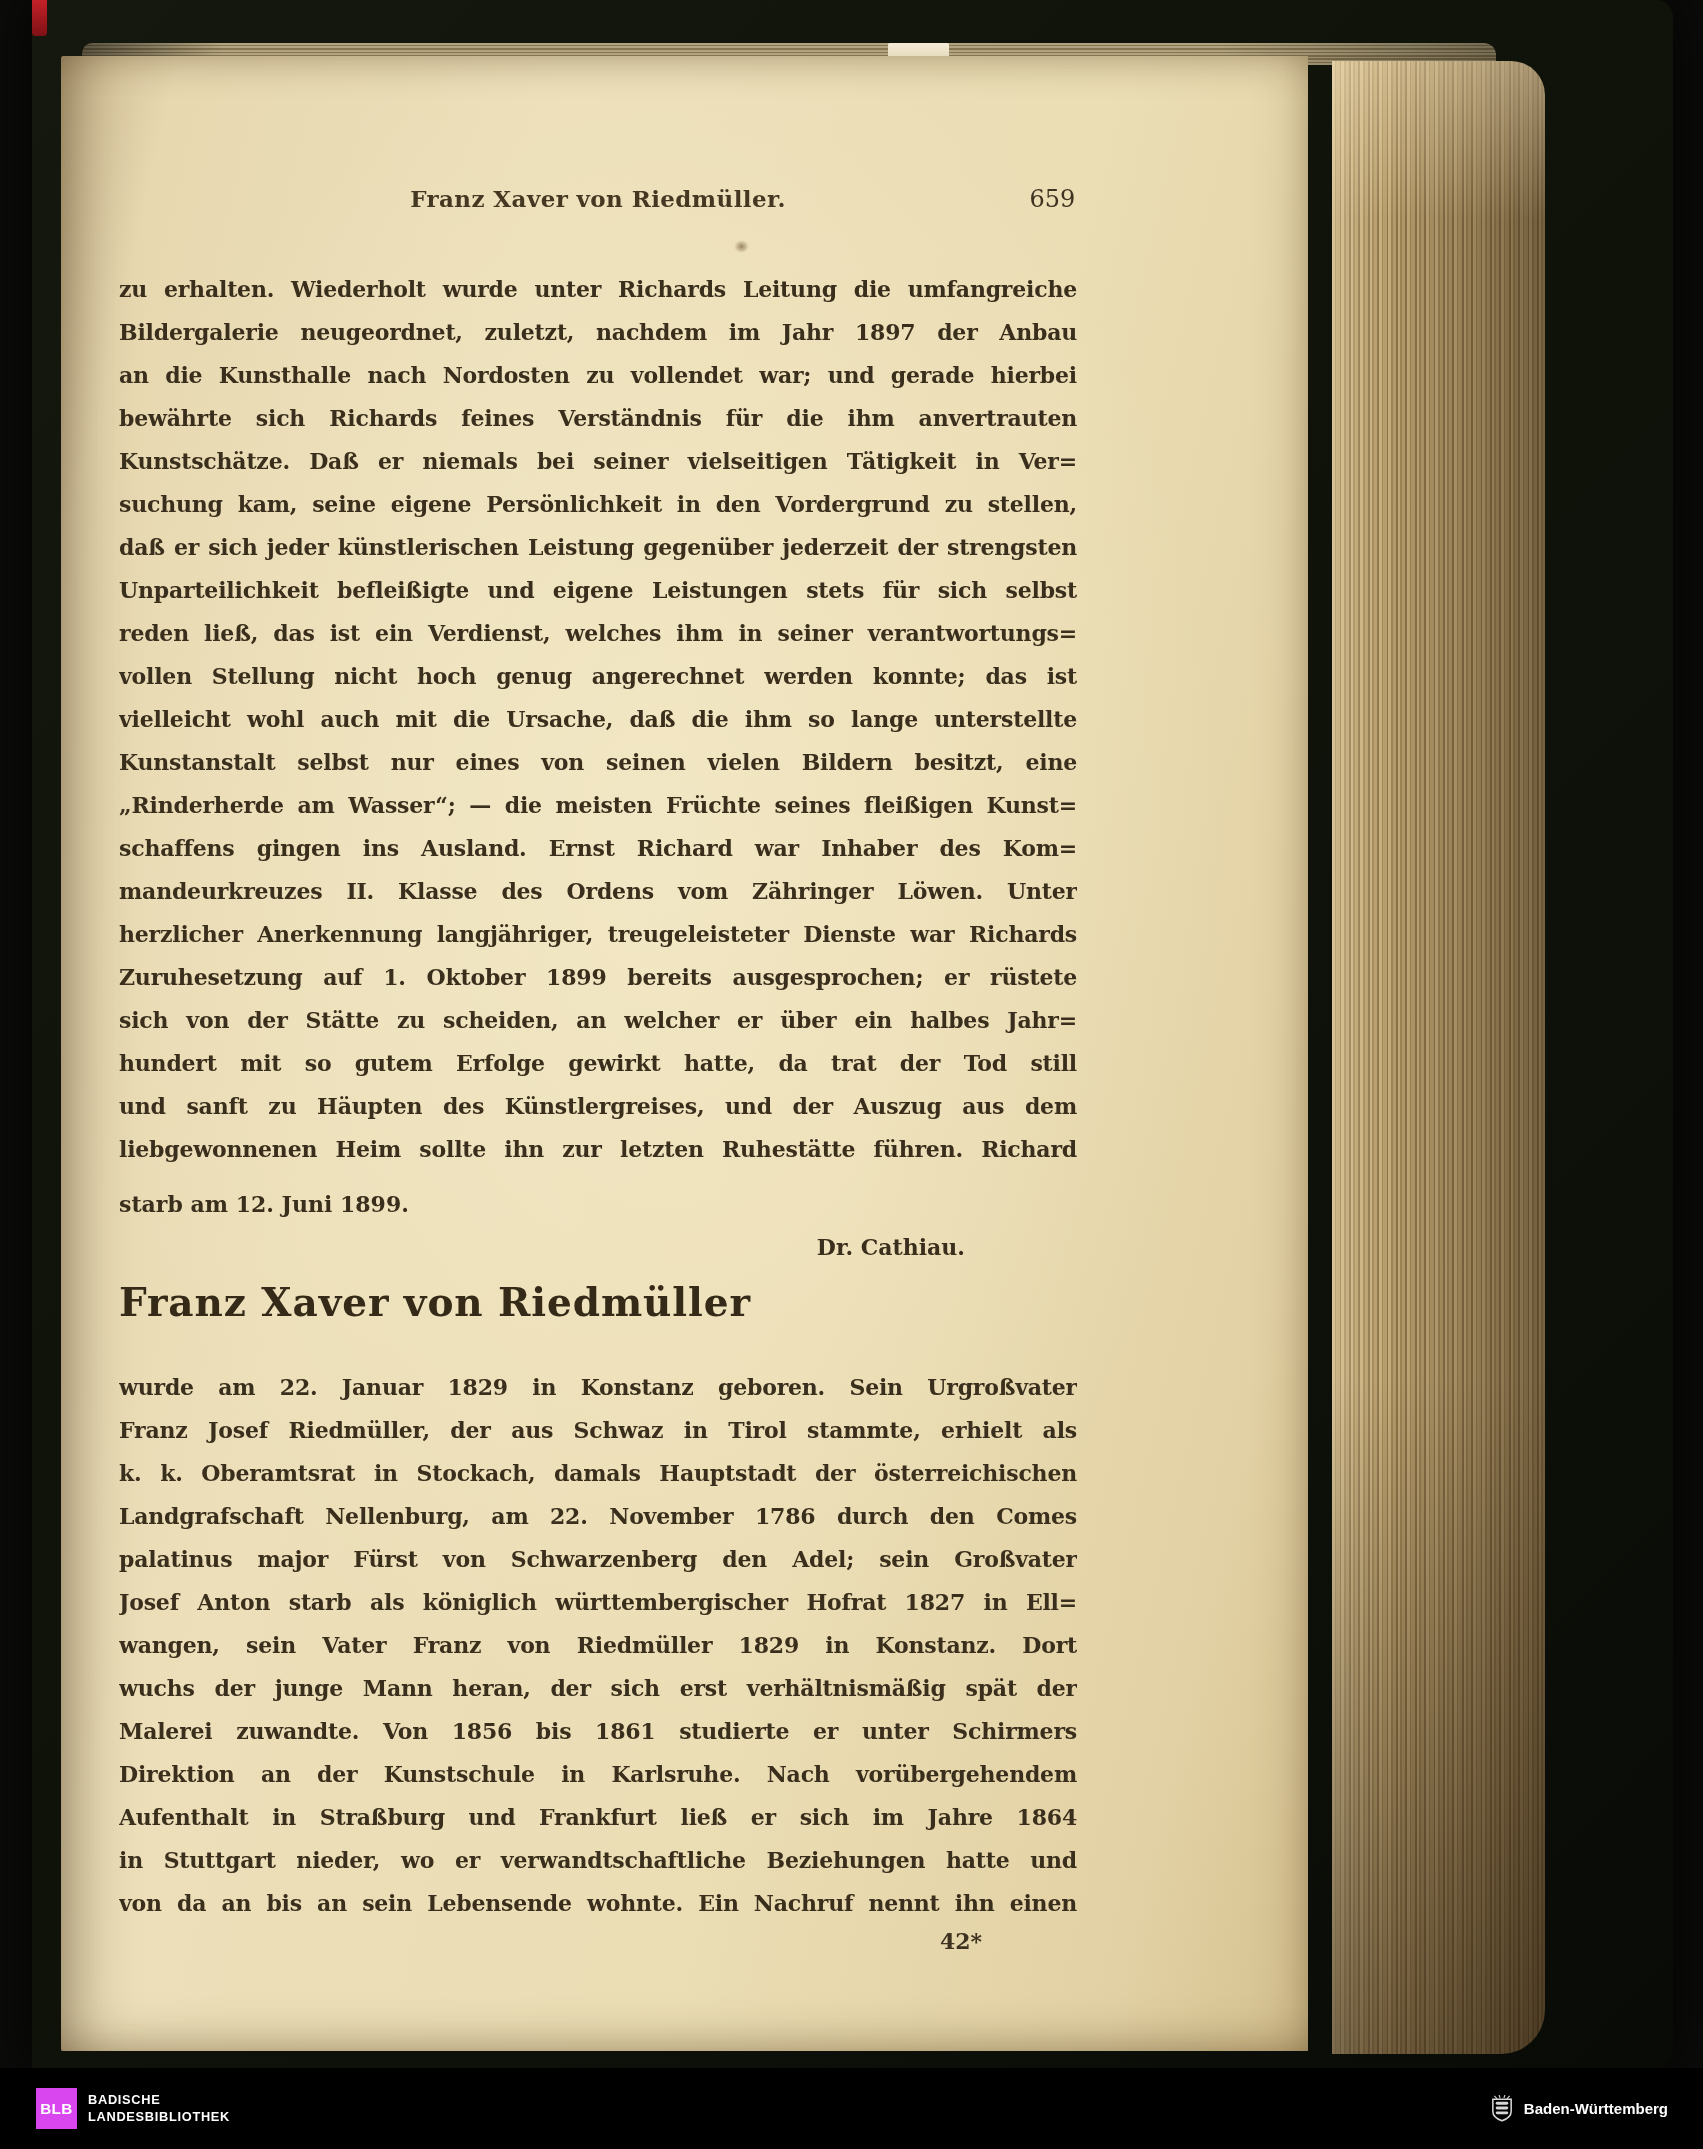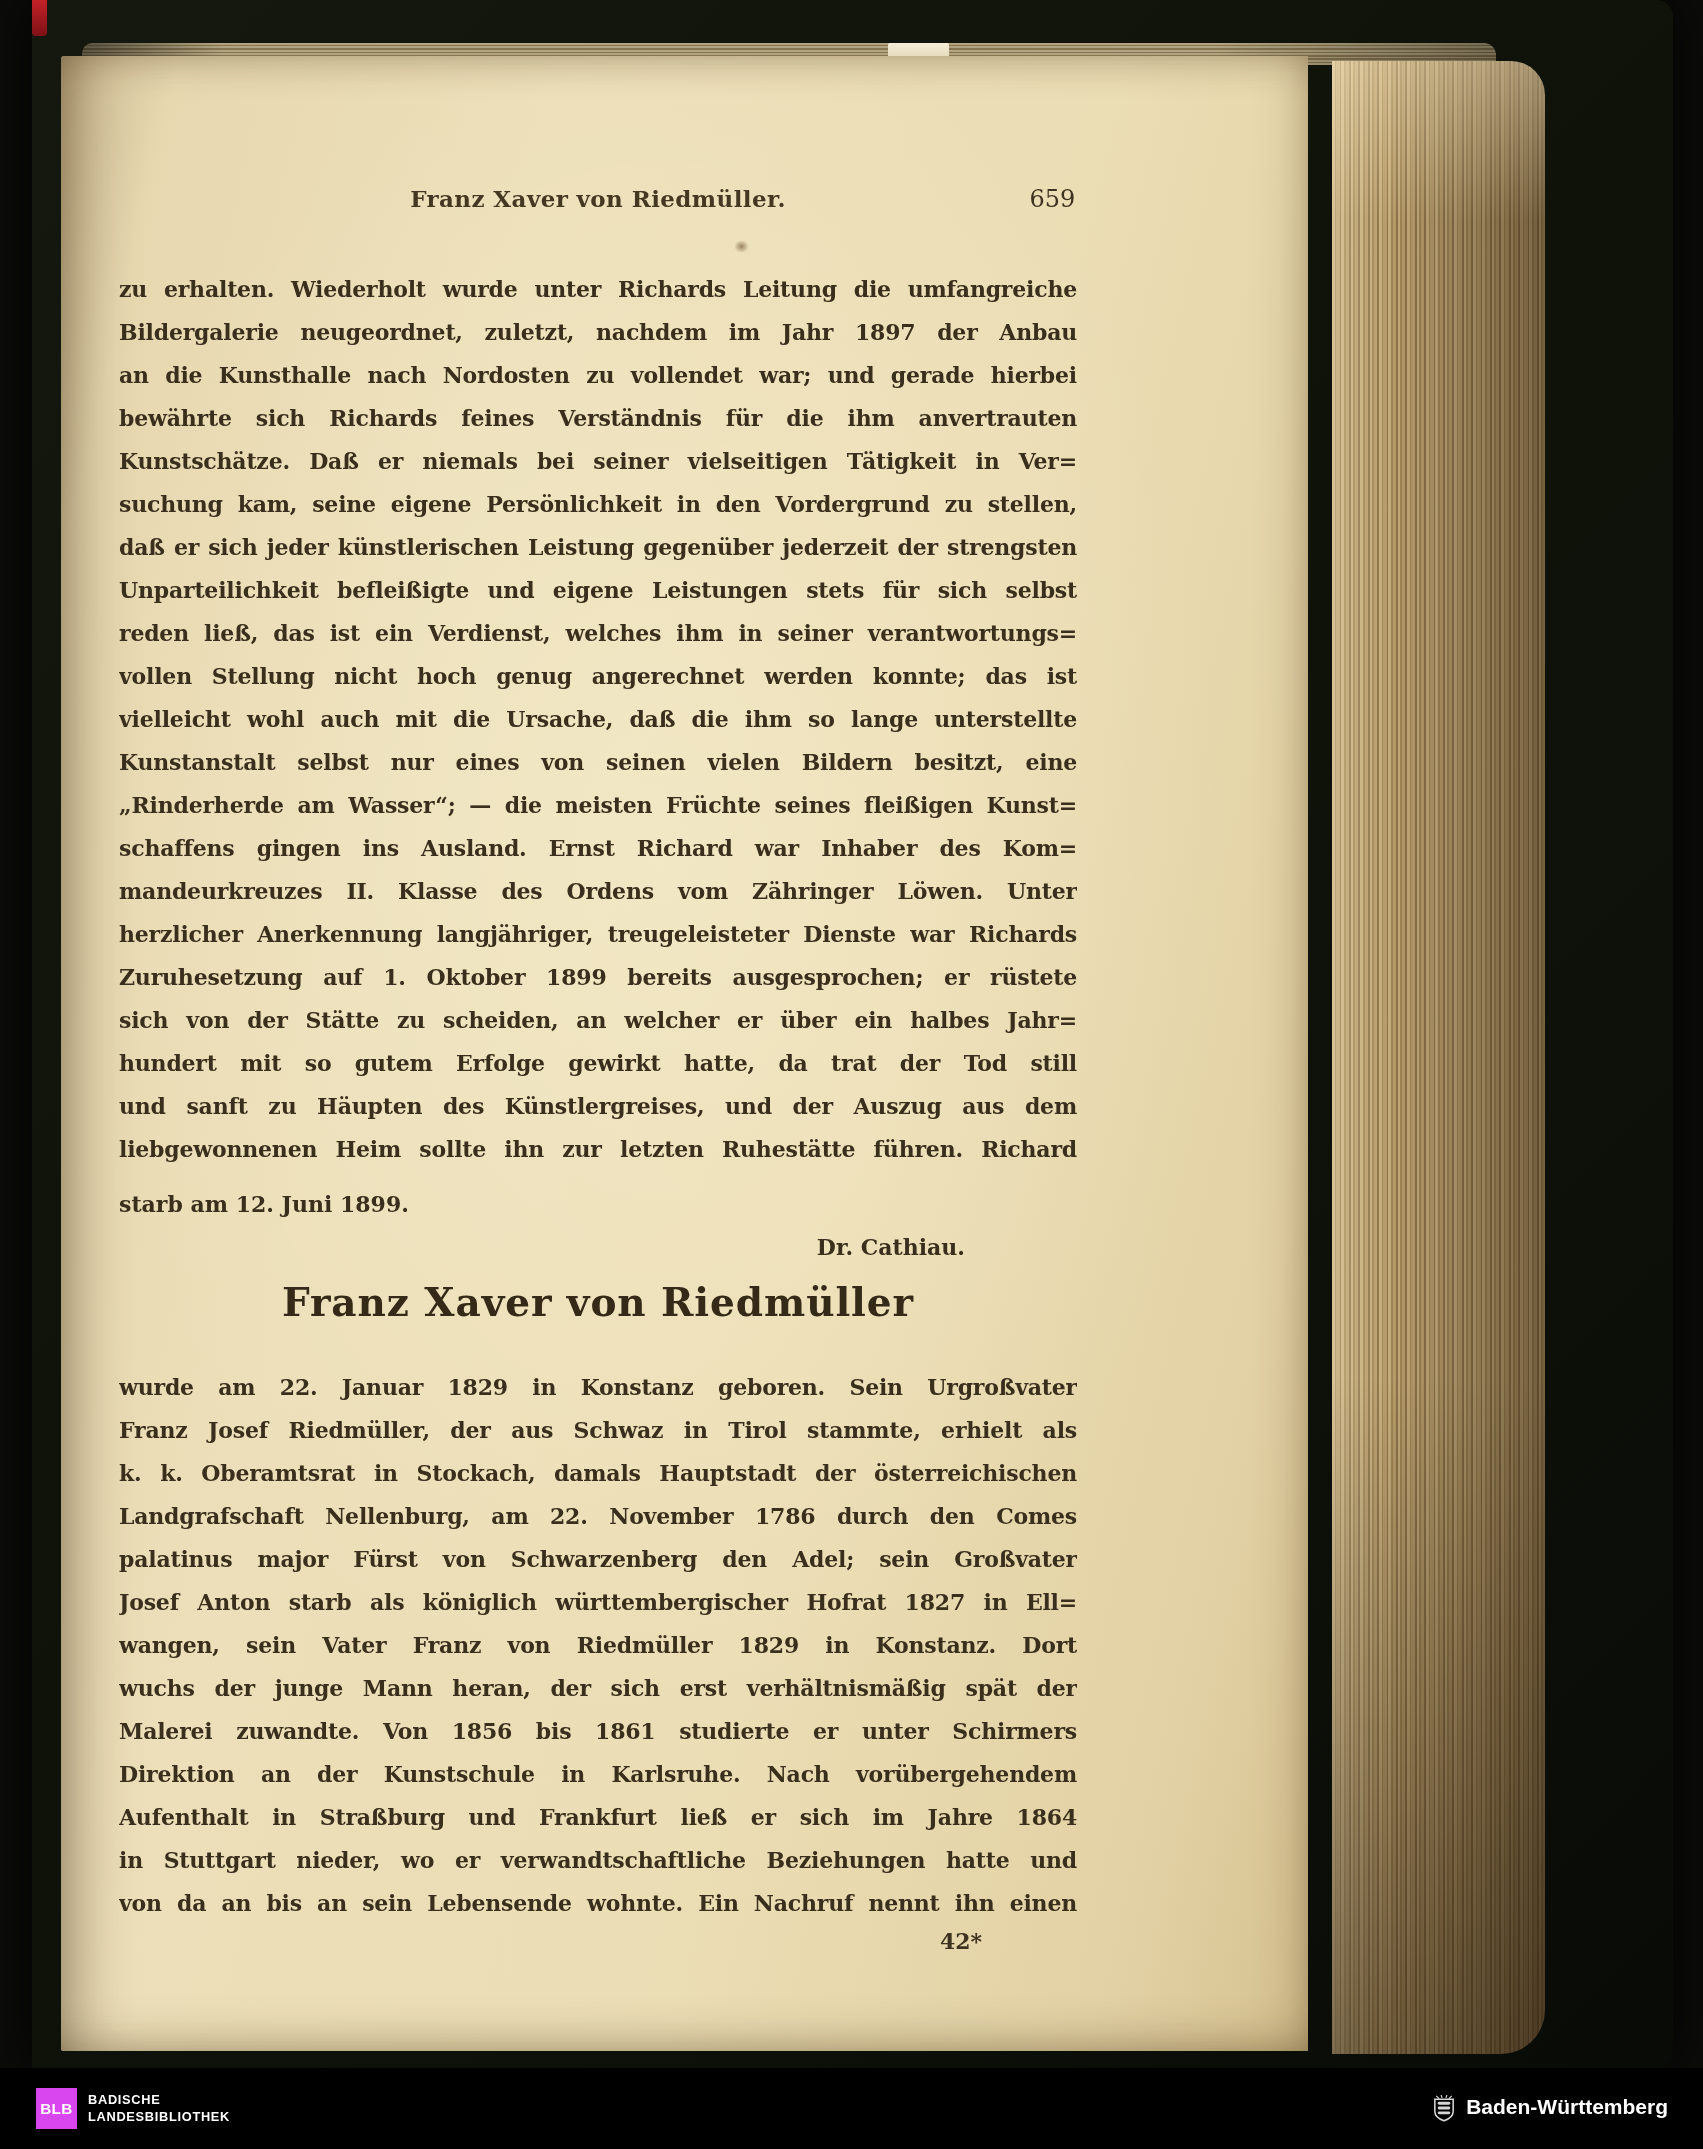--- a/index.html
+++ b/index.html
@@ -83,21 +83,21 @@
   .line {
     font-size: 22px; font-weight: bold; line-height: 43px; height: 43px;
     text-align: justify; text-align-last: justify;
     letter-spacing: -0.2px; white-space: nowrap; overflow: hidden;
   }
   .sig-line { display: flex; font-size: 22px; font-weight: bold; line-height: 43px; height: 43px; }
   .sig { margin-left: auto; margin-right: 112px; }
 
   .heading {
     margin: 53px 0 0 0; height: 53px;
-    font-size: 39px; font-weight: bold; text-align: center; letter-spacing: 0.9px;
+    font-size: 39px; font-weight: bold; letter-spacing: 0.9px;
     color: #352a18;
   }
   .heading + .para { margin-top: 34px; }
 
   .catchword {
     margin-top: 3.4px; text-align: right; padding-right: 95px;
     font-size: 22px; font-weight: bold; color: #3e3220;
   }
 
   
@@ -108,21 +108,21 @@
     box-sizing: border-box; padding: 0 36px;
     font-family: "Liberation Sans", "DejaVu Sans", sans-serif;
   }
   .blb { display: flex; align-items: center; gap: 11px; }
   .blb-sq {
     width: 41px; height: 41px; background: #d946ef; color: #fff;
     display: flex; align-items: center; justify-content: center;
     font-weight: bold; font-size: 15.3px; letter-spacing: 0.4px;
   }
   .blb-name { color: #fff; font-weight: bold; font-size: 12.8px; line-height: 1.3; letter-spacing: 0.7px; }
-  .bw { display: flex; align-items: flex-start; gap: 10.2px; color: #fff; font-weight: bold; font-size: 21px; }
+  .bw { display: flex; align-items: center; gap: 10.2px; color: #fff; font-weight: bold; font-size: 15px; }
   .bw-arms { display: inline-flex; }
 </style>
 </head>
 <body>
 
 <div class="scene">
 
   <div class="cover"></div>
   <div class="red-ribbon"></div>
   <div class="pages-top"></div>

